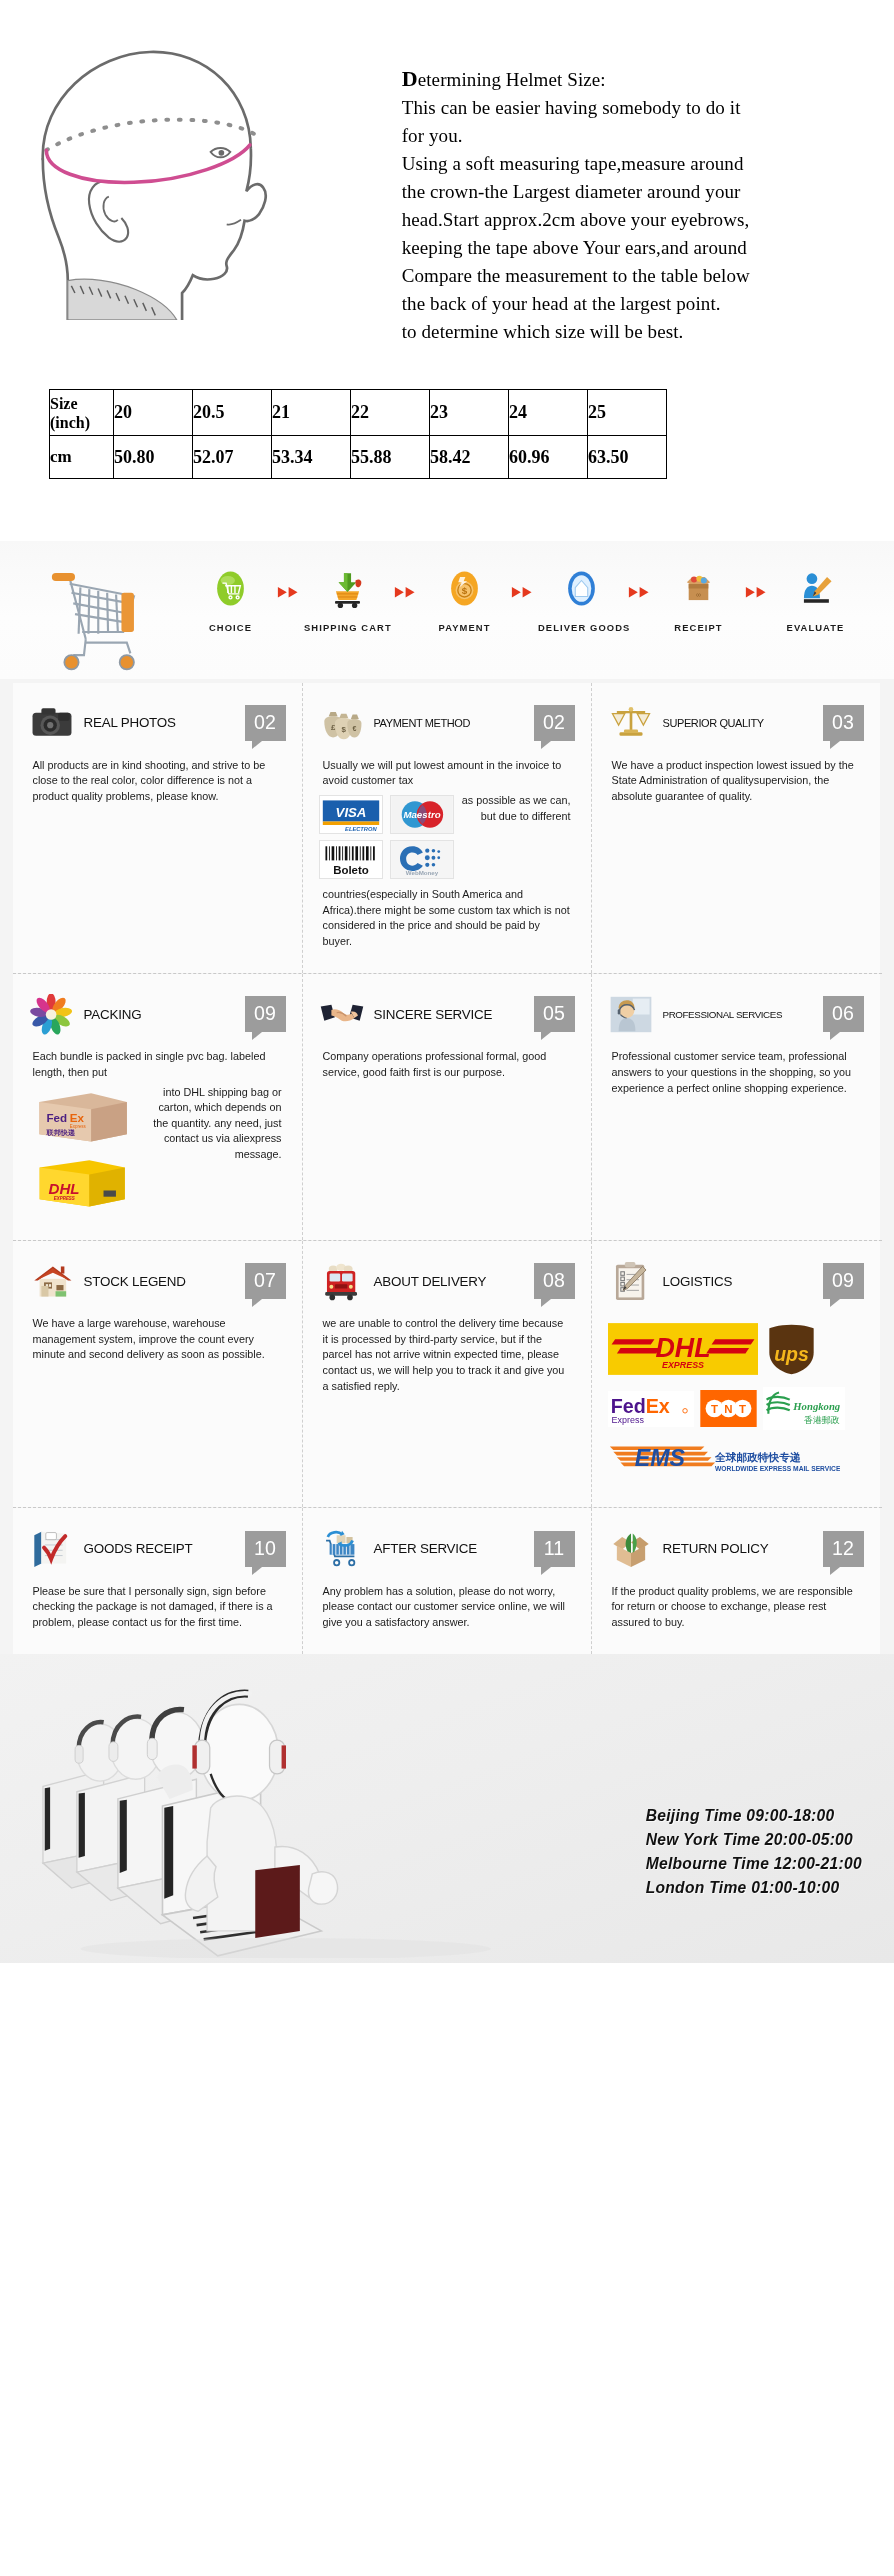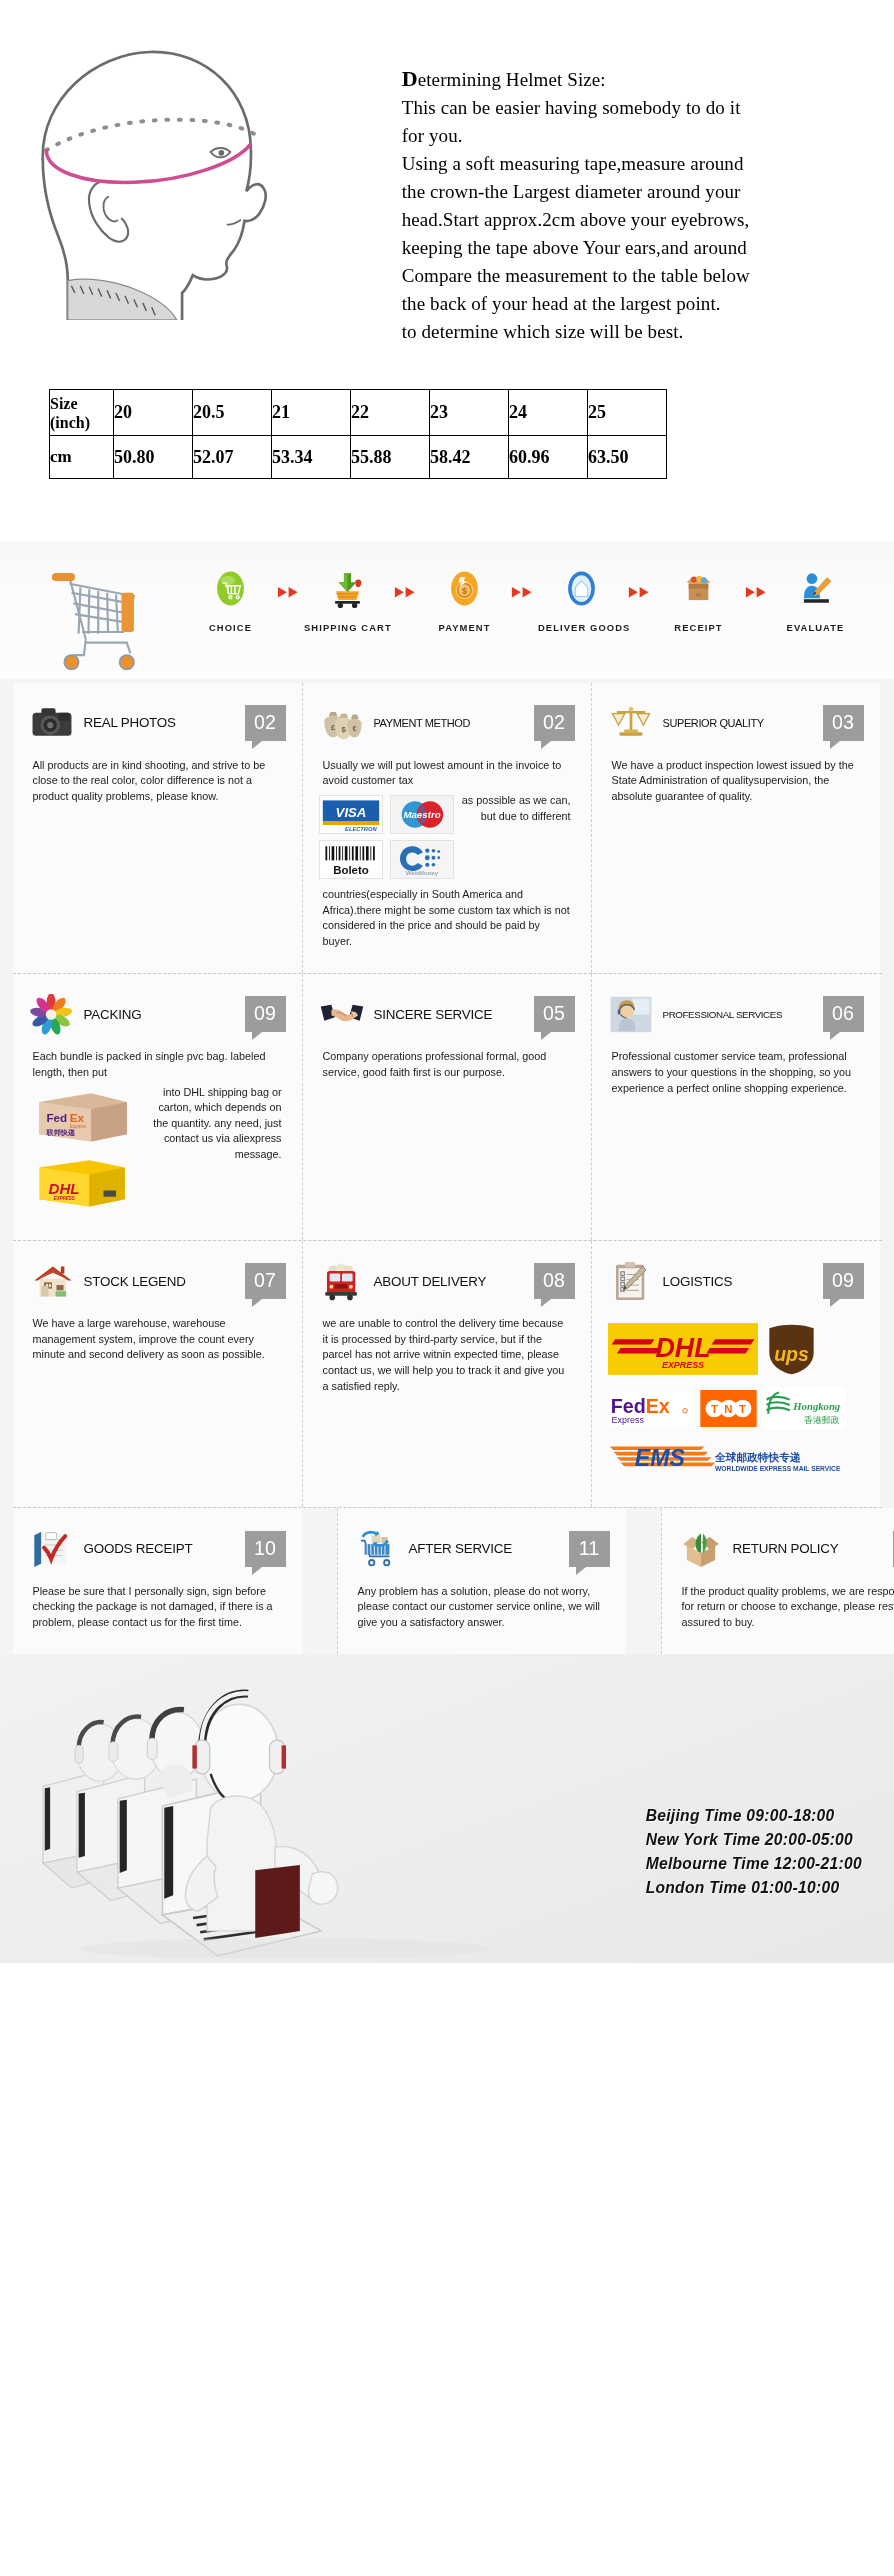--- a/index.html
+++ b/index.html
@@ -131,21 +131,21 @@
 
   
   .cards {
     background: #f4f4f4;
     padding: 3.6px 12.5px 0 12.5px;
   }
   .card-row {
     display: flex;
     border-bottom: 0.9px dashed #c9c9c9;
   }
-  .card-row:last-child { border-bottom: none; gap: 35px; }
+  .card-row:last-child { border-bottom: none; }
   .card {
     width: 289px;
     flex: 0 0 289px;
     background: #fbfbfb;
     padding: 14.3px 16px 19.6px 16px;
     position: relative;
   }
   .card + .card { border-left: 0.9px dashed #cfcfcf; }
   .card-head {
     display: flex;

